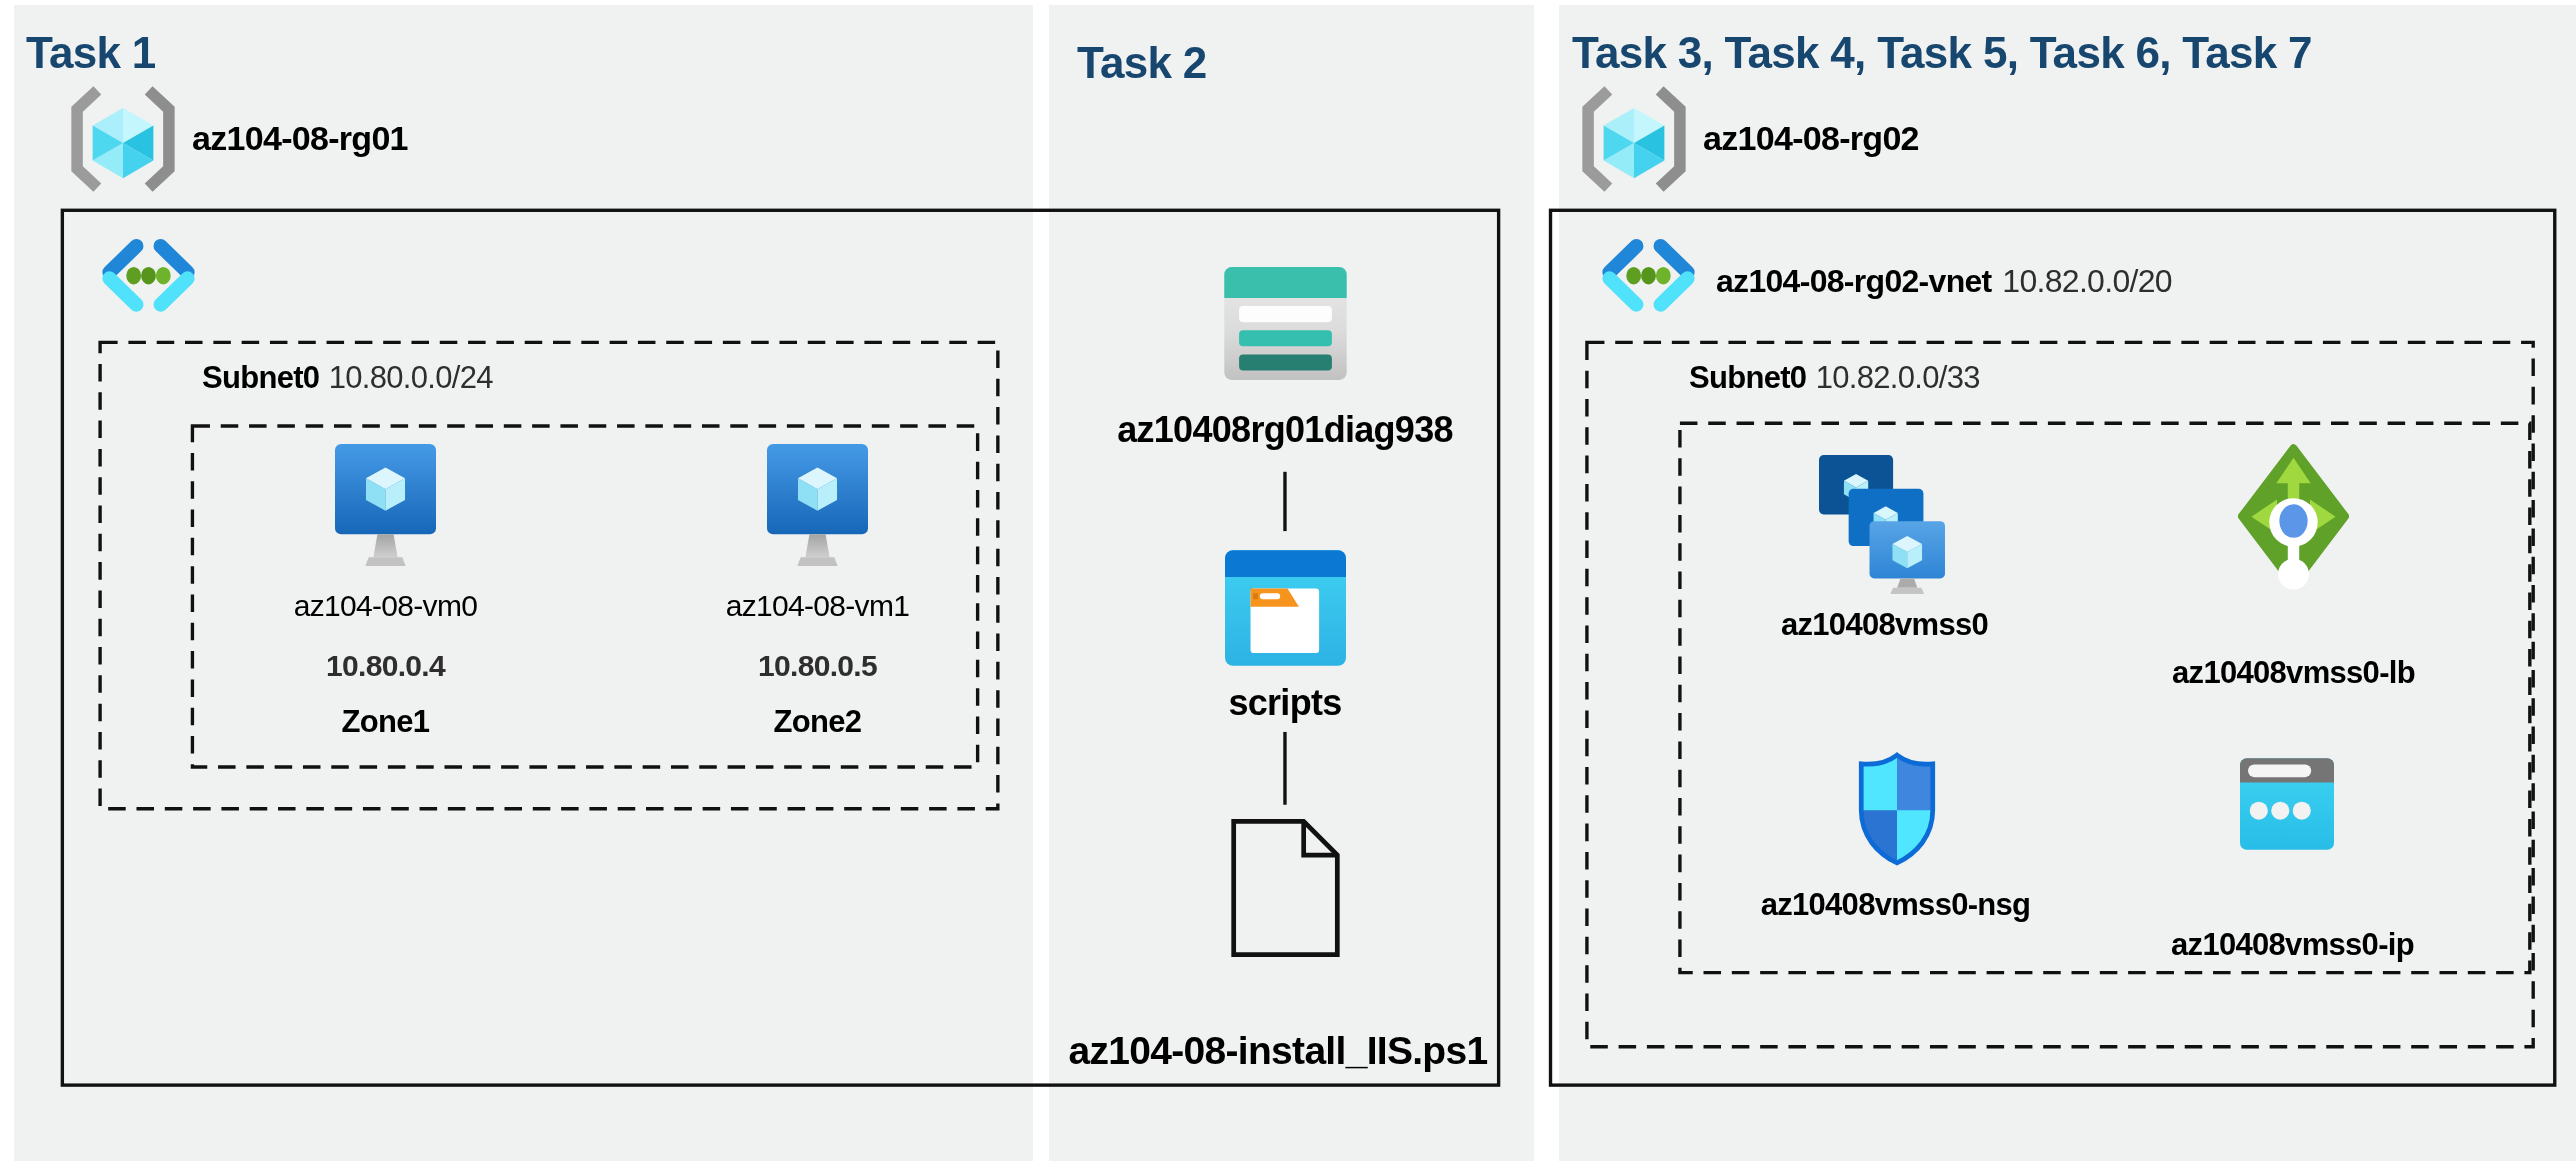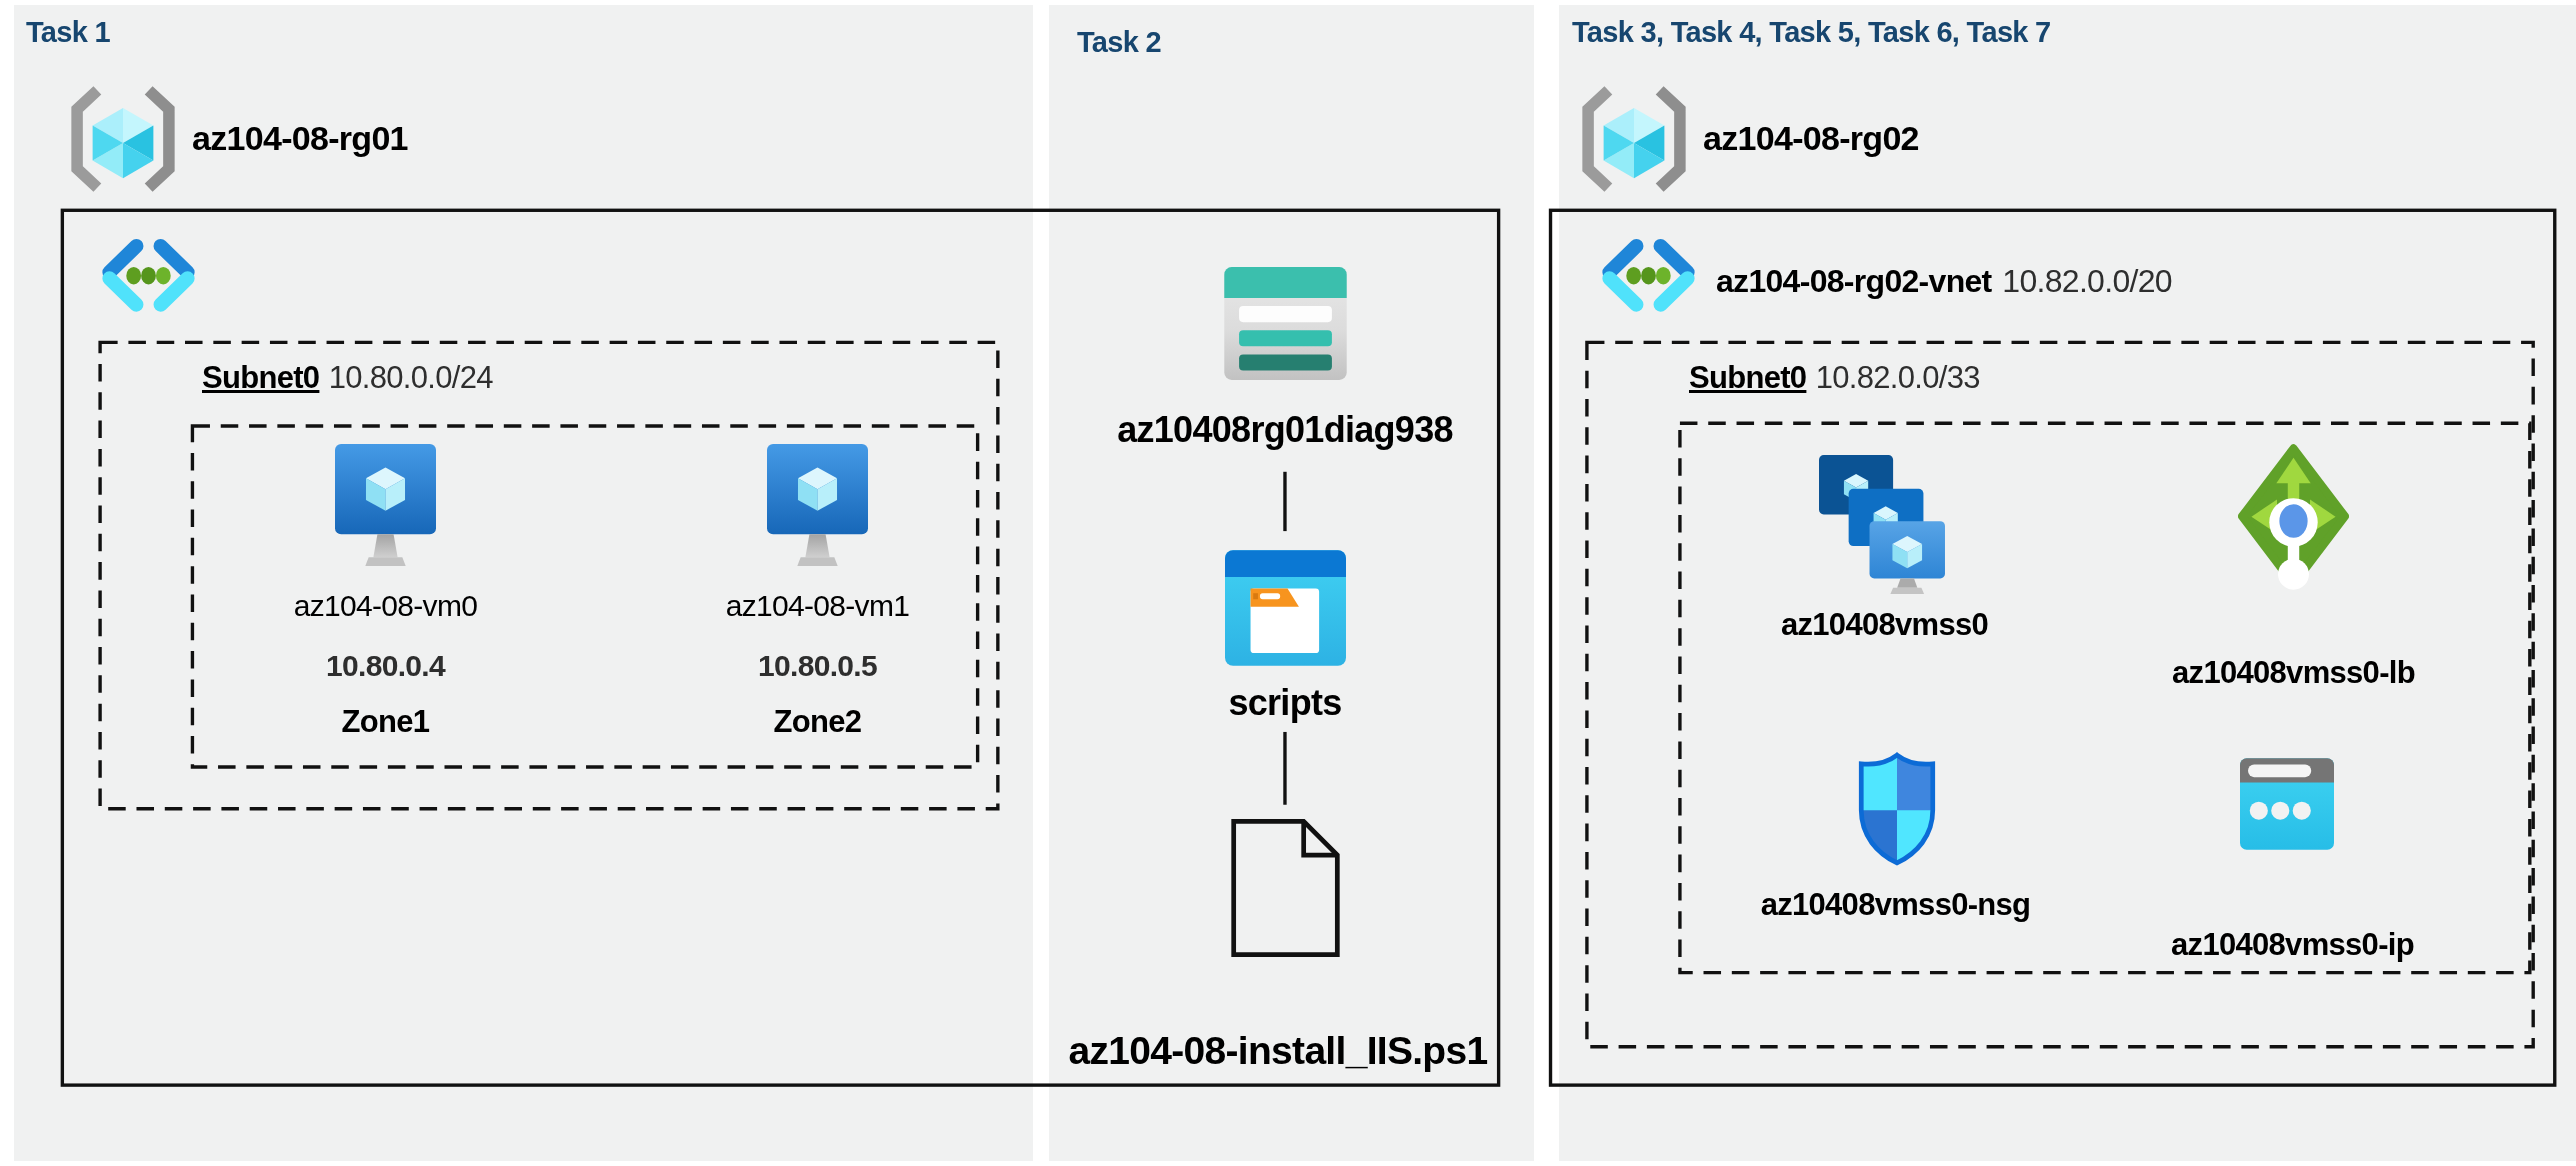--- a/index.html
+++ b/index.html
@@ -11,27 +11,27 @@
     --value:#2e2e2e;
   }
   html,body{margin:0;padding:0;background:var(--background);}
   #stage{
     position:relative;width:2576px;height:1166px;
     background:var(--background);overflow:hidden;
     font-family:"Liberation Sans",sans-serif;
   }
   .panel{position:absolute;top:5.4px;height:1156px;background:var(--panel);}
   .txt{position:absolute;color:var(--label);white-space:nowrap;letter-spacing:-0.7px;}
-  .heading{font-size:29px;font-weight:700;color:var(--heading);}
+  .heading{font-size:44px;font-weight:700;color:var(--heading);margin-top:12px;}
   .rg-label{font-size:34px;font-weight:700;}
   .res-label{font-size:32px;}
   .res-label .name{font-weight:700;}
   .res-label .cidr{font-weight:400;color:var(--value);margin-left:10.8px;}
   .subnet-label{font-size:31px;}
-  .subnet-label .name{font-weight:700;text-decoration:underline;}
+  .subnet-label .name{font-weight:700;}
   .subnet-label .cidr{font-weight:400;color:var(--value);margin-left:9.4px;}
   .center{text-align:center;}
   .vm-name{font-size:30px;font-weight:400;width:283px;}
   .vm-ip{font-size:30px;font-weight:700;color:var(--value);width:283px;}
   .vm-zone{font-size:31px;font-weight:700;width:283px;}
   .chain-label{font-size:36px;font-weight:700;width:458px;}
   .ps1-label{font-size:39px;font-weight:700;width:472px;}
   .r-label{font-size:31px;font-weight:700;width:283px;}
   .icon{position:absolute;}
   svg{display:block;}

